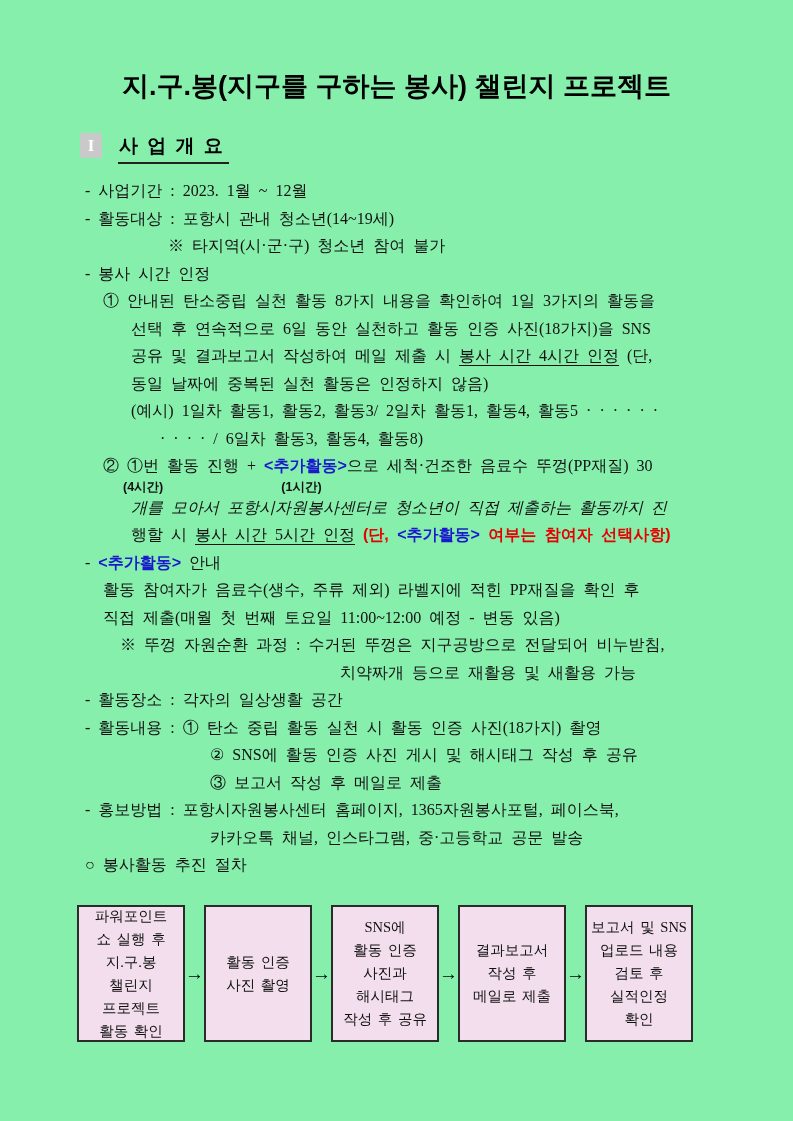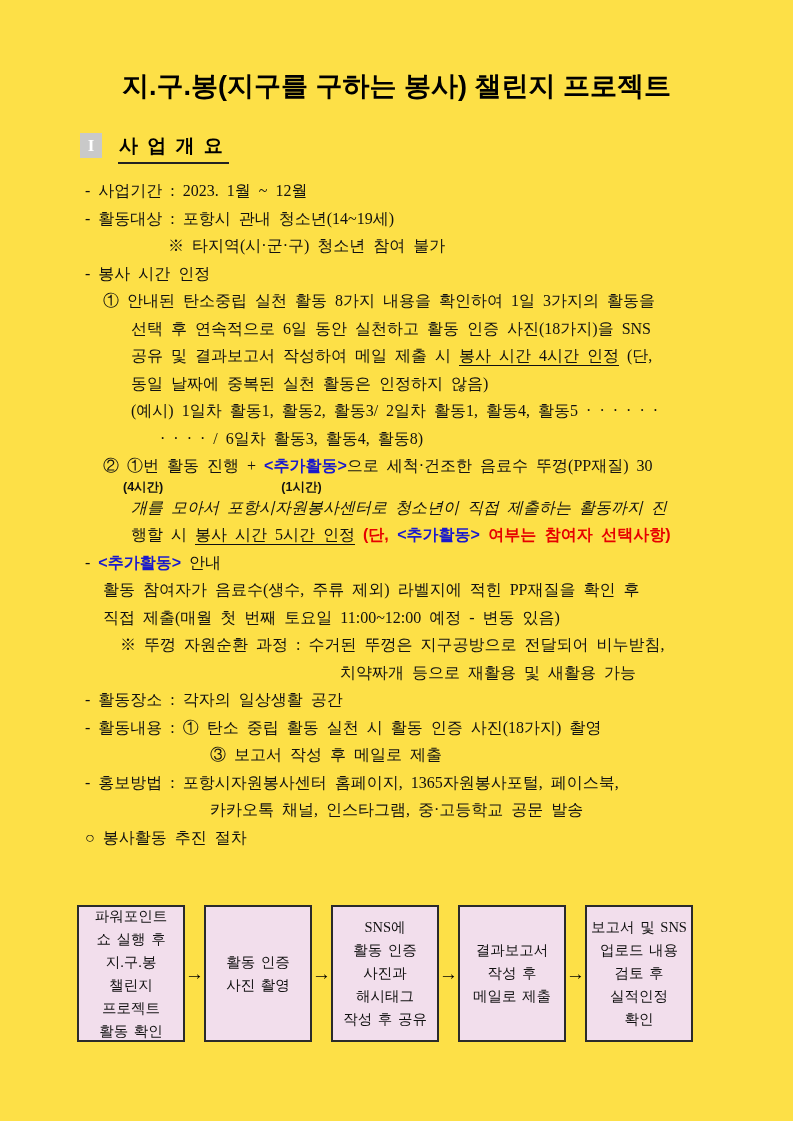--- a/index.html
+++ b/index.html
@@ -1,17 +1,17 @@
 <!DOCTYPE html>
 <html><head>
 <meta charset="utf-8">
 <style>
   html,body{margin:0;padding:0;background:#ffffff;}
   .page{
-    position:relative;width:793px;height:1121px;background:#fde047;overflow:hidden;
+    position:relative;width:793px;height:1121px;background:#86efac;overflow:hidden;
     font-family:"Liberation Serif","DejaVu Serif",serif;color:#111;
   }
   .doc-title{
     position:absolute;top:68px;left:0;width:793px;text-align:center;
     font-family:"Liberation Sans","DejaVu Sans",sans-serif;
     font-weight:800;font-size:27px;letter-spacing:0px;color:#000;
   }
   .section-row{position:absolute;top:133px;left:80px;height:28px;display:flex;align-items:flex-start;}
   .section-numeral{
     width:22px;height:25px;background:#c9c9c9;color:#ffffff;
@@ -68,20 +68,21 @@
       <div class="small-line" style="margin-left: 85px;"><span class="b sm" style="margin-left: 38px;">(4시간)</span><span class="b sm" style="margin-left: 118px;">(1시간)</span></div>
       <div class="line" style="margin-left: 131px; font-style: italic;"><span>개를 모아서 포항시자원봉사센터로 청소년이 직접 제출하는 활동까지 진</span></div>
       <div class="line" style="margin-left: 131px;"><span>행할 시 </span><span class="u">봉사 시간 5시간 인정</span><span> </span><span class="b" style="color: rgb(230, 0, 0);">(단, </span><span class="b" style="color: rgb(26, 26, 204);">&lt;추가활동&gt;</span><span class="b" style="color: rgb(230, 0, 0);"> 여부는 참여자 선택사항)</span></div>
       <div class="line" style="margin-left: 85px;"><span>- </span><span class="b" style="color: rgb(26, 26, 204);">&lt;추가활동&gt;</span><span> 안내</span></div>
       <div class="line" style="margin-left: 103px;"><span>활동 참여자가 음료수(생수, 주류 제외) 라벨지에 적힌 PP재질을 확인 후</span></div>
       <div class="line" style="margin-left: 103px;"><span>직접 제출(매월 첫 번째 토요일 11:00~12:00 예정 - 변동 있음)</span></div>
       <div class="line" style="margin-left: 120px;"><span>※ 뚜껑 자원순환 과정 : 수거된 뚜껑은 지구공방으로 전달되어 비누받침,</span></div>
       <div class="line" style="margin-left: 340px;"><span>치약짜개 등으로 재활용 및 새활용 가능</span></div>
       <div class="line" style="margin-left: 85px;"><span>- 활동장소 : 각자의 일상생활 공간</span></div>
       <div class="line" style="margin-left: 85px;"><span>- 활동내용 : ① 탄소 중립 활동 실천 시 활동 인증 사진(18가지) 촬영</span></div>
+      <div class="line" style="margin-left: 210px;"><span>② SNS에 활동 인증 사진 게시 및 해시태그 작성 후 공유</span></div>
       <div class="line" style="margin-left: 210px;"><span>③ 보고서 작성 후 메일로 제출</span></div>
       <div class="line" style="margin-left: 85px;"><span>- 홍보방법 : 포항시자원봉사센터 홈페이지, 1365자원봉사포털, 페이스북,</span></div>
       <div class="line" style="margin-left: 210px;"><span>카카오톡 채널, 인스타그램, 중·고등학교 공문 발송</span></div>
       <div class="line" style="margin-left: 85px;"><span>○ 봉사활동 추진 절차</span></div>
     </div>
 
   <div class="procedure">
       <div class="step-box">
         <div>파워포인트</div>
         <div>쇼 실행 후</div>

